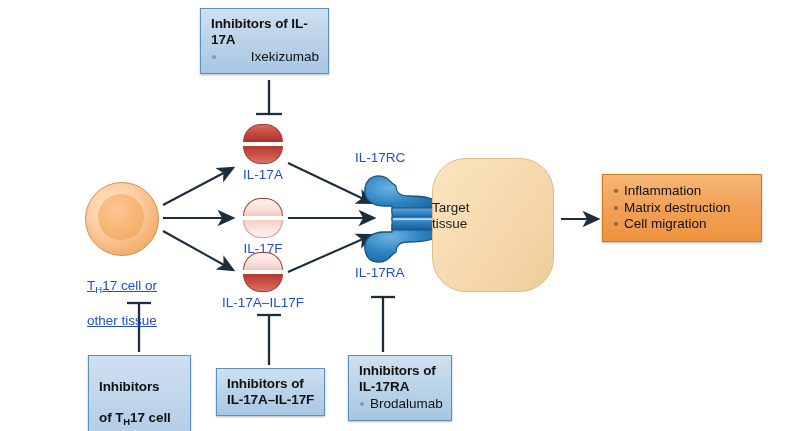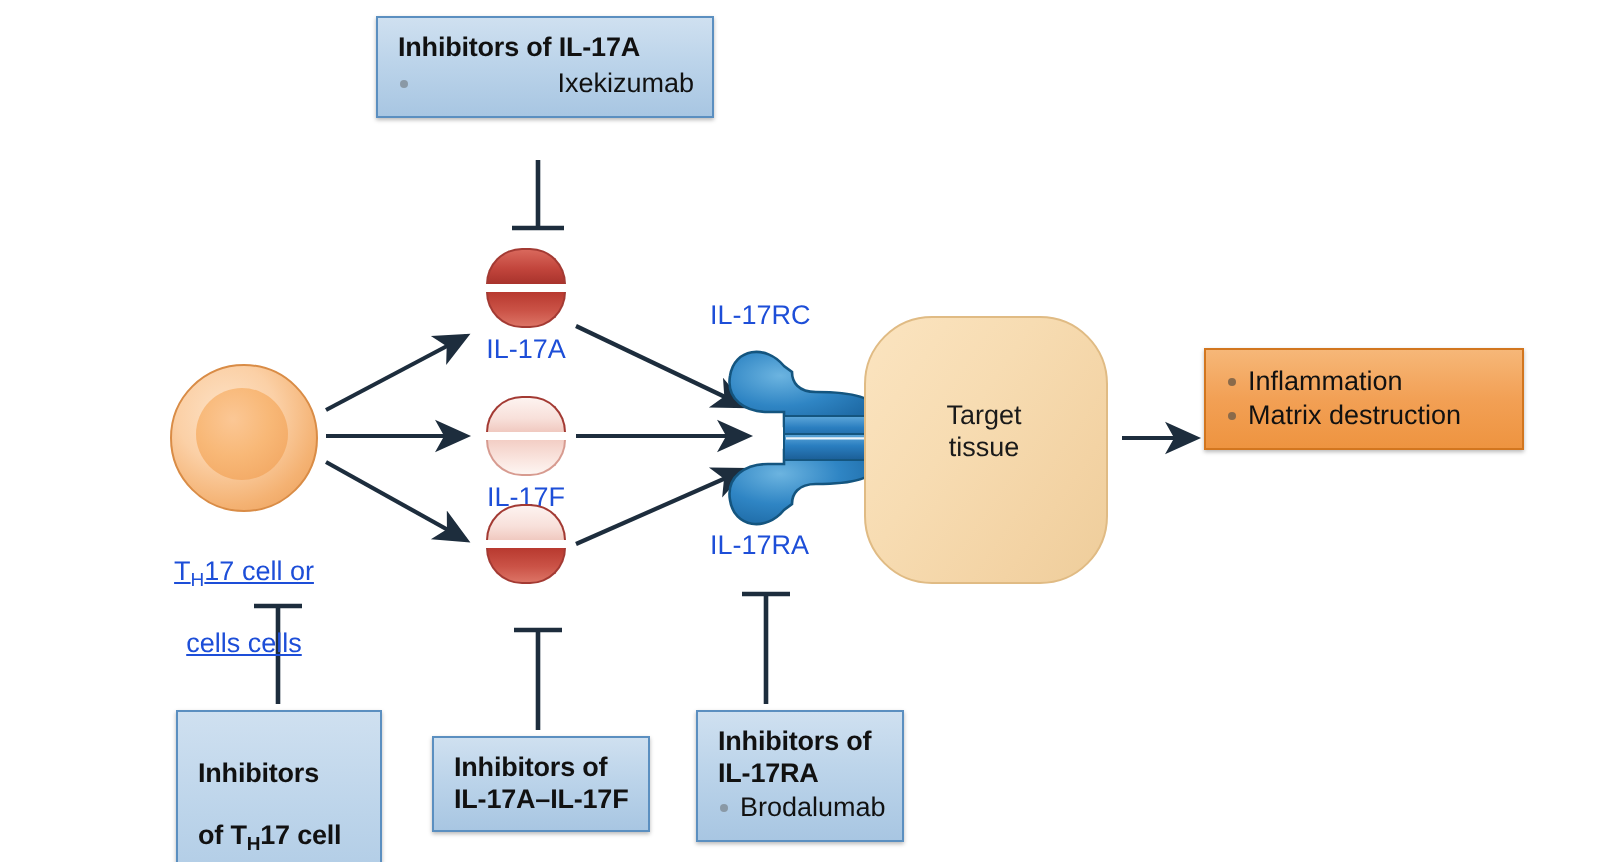--- a/index.html
+++ b/index.html
@@ -78,21 +78,21 @@
   .pale{background:linear-gradient(180deg,#fdf3f0 0%,#f8e0da 60%,#f0c9c0 100%);border-color:#d79b90;}
   .pale.bot{background:linear-gradient(180deg,#f3cec5 0%,#fae6e0 60%,#fdf5f2 100%);border-color:#d79b90;}
 
   
   #target-tissue{
     position:absolute;left:432px;top:158px;width:120px;height:132px;border-radius:34px;
     background:linear-gradient(125deg,#fbe4c0 0%,#f7dcb2 40%,#f3d3a4 75%,#eecd9b 100%);
     border:1.5px solid #e0bb84;
   }
   #target-tissue-label{
-    position:absolute;left:432px;top:200px;width:120px;text-align:center;
+    position:absolute;left:432px;top:200px;width:120px;text-align:left;
     font-size:13.5px;line-height:16px;color:#1a1a1a;
   }
 </style>
 </head>
 <body>
 
 <div id="stage">
 
   <svg id="wires" viewBox="0 0 800 431">
     <defs>
@@ -147,65 +147,67 @@
       <line x1="127" y1="303" x2="151" y2="303"></line>
 
       <line x1="269" y1="315" x2="269" y2="365"></line>
       <line x1="257" y1="315" x2="281" y2="315"></line>
 
       <line x1="383" y1="297" x2="383" y2="352"></line>
       <line x1="371" y1="297" x2="395" y2="297"></line>
     </g>
   </svg>
 
-  <div class="ibox" id="box-il17a" style="left:188px;top:8px;width:169px;">
+  <div class="ibox" id="box-il17a" style="left:200px;top:8px;width:129px;">
     <div class="ttl">Inhibitors of IL-17A</div>
     <ul>
       <li>Ixekizumab</li>
     </ul>
   </div>
 
   <div id="th17-cell">
     <div id="th17-nucleus"></div>
   </div>
   <div class="lbl c" id="th17-label" style="left:72px;top:262px;width:100px;text-decoration:underline;">
     <span>T</span><span class="sub">H</span><span>17 cell or</span><br>
-    <span>cells cells</span>
+    <span>other tissue</span>
   </div>
 
   <div class="cyto" id="cyto-il17a" style="left:243px;top:124px;">
     <div class="half top dark"></div>
     <div class="half bot dark"></div>
   </div>
   <div class="lbl c" style="left:223px;top:167px;width:80px;">IL-17A</div>
 
   <div class="cyto" id="cyto-il17f" style="left:243px;top:198px;">
     <div class="half top pale"></div>
     <div class="half bot pale"></div>
   </div>
   <div class="lbl c" style="left:223px;top:241px;width:80px;">IL-17F</div>
 
   <div class="cyto" id="cyto-il17a-il17f" style="left:243px;top:252px;">
     <div class="half top pale"></div>
     <div class="half bot dark"></div>
   </div>
+  <div class="lbl c" style="left:198px;top:295px;width:130px;">IL-17A–IL17F</div>
 
   <div class="lbl" style="left:355px;top:150px;">IL-17RC</div>
   <div class="lbl" style="left:355px;top:265px;">IL-17RA</div>
 
   <div id="target-tissue"></div>
   <div id="target-tissue-label">
     <span>Target</span><br>
     <span>tissue</span>
   </div>
 
   <div id="effects-box" style="left:602px;top:174px;width:160px;">
     <ul>
       <li>Inflammation</li>
       <li>Matrix destruction</li>
+      <li>Cell migration</li>
     </ul>
   </div>
 
   <div class="ibox" id="box-th17-gen" style="left:88px;top:355px;width:103px;">
     <div class="ttl">
       <span>Inhibitors</span><br>
       <span>of T</span><span class="sub">H</span><span>17 cell</span><br>
       
     </div>
   </div>

